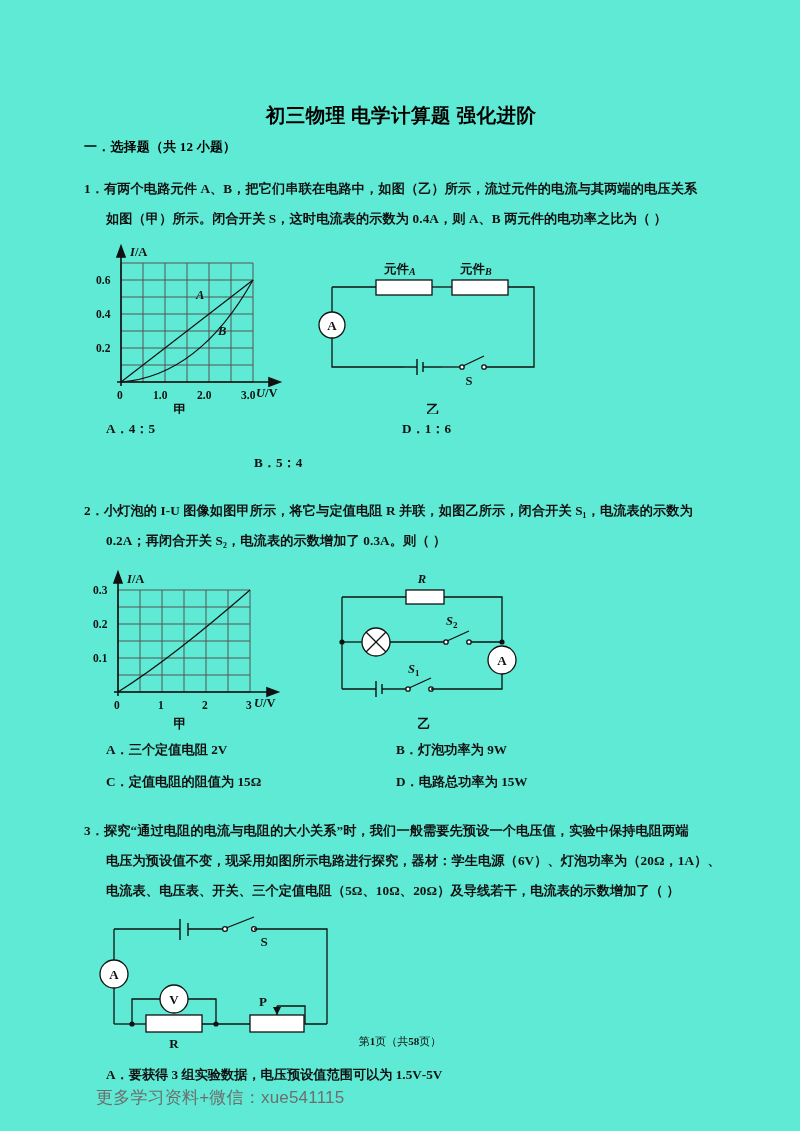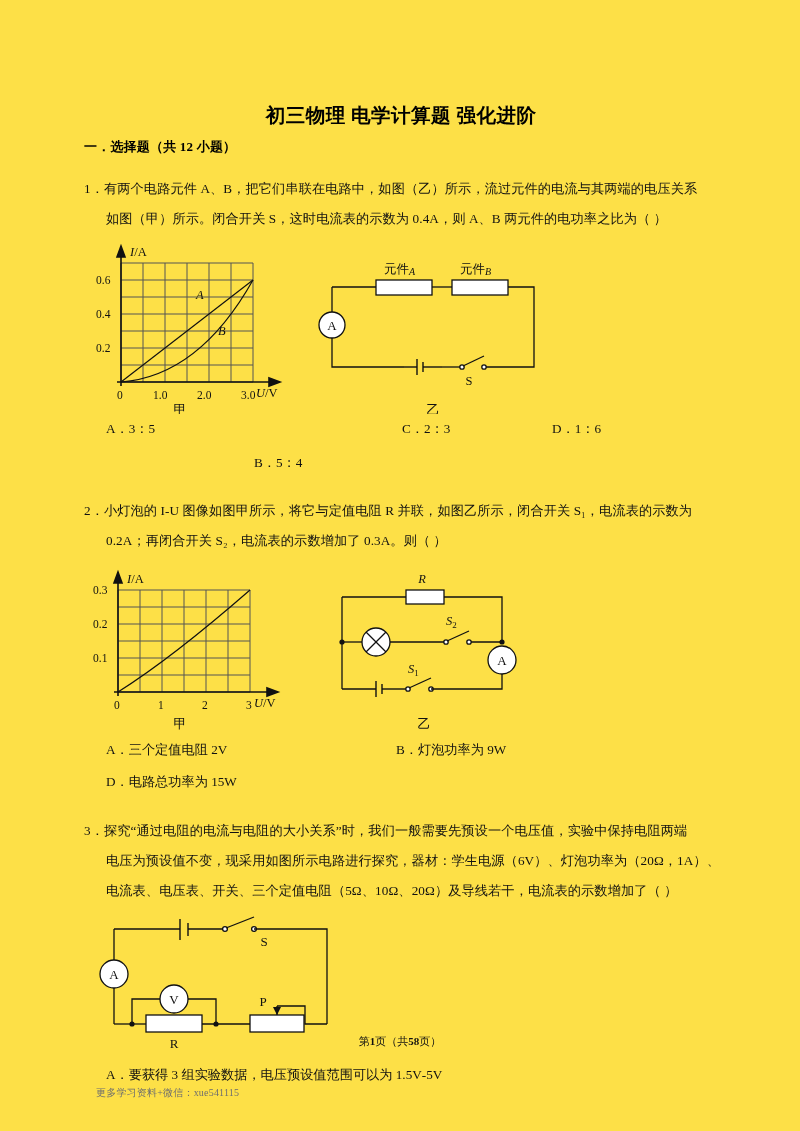--- a/index.html
+++ b/index.html
@@ -9,21 +9,21 @@
   }
   body {
     font-family: "Liberation Serif", "DejaVu Serif", serif;
     color: #1a1a1a;
   }
   .page {
     position: relative;
     width: 800px;
     height: 1131px;
     margin: 0 auto;
-    background: #fde047;
+    background: #5eead4;
     overflow: hidden;
     box-sizing: border-box;
   }
   .content {
     position: absolute;
     left: 84px;
     top: 0;
     width: 634px;
   }
 
@@ -45,20 +45,21 @@
     font-weight: bold;
     margin-top: 11px;
     margin-bottom: 0;
     color: #000;
     letter-spacing: 0.2px;
   }
 
   
   .question {
     margin-top: 18px;
+    font-weight: bold;
   }
   .q-line {
     font-size: 13.2px;
     line-height: 30px;
     color: #111;
     letter-spacing: 0.1px;
     white-space: nowrap;
   }
   .q-line.indent {
     padding-left: 22px;
@@ -113,23 +114,23 @@
     text-align: center;
     font-size: 11px;
     color: #111;
   }
   .page-footer b { font-weight: bold; }
 
   .watermark {
     position: absolute;
     left: 96px;
     top: 1086px;
-    font-size: 10px;
+    font-size: 17px;
     color: #6e6e6e;
-    font-family: Liberation Serif, serif;
+    font-family: Liberation Sans, sans-serif;
     letter-spacing: 0.2px;
     text-align: center;
   }
 </style>
 </head>
 <body>
 
 <div class="page">
 
   <div class="content">
@@ -239,27 +240,24 @@
             <tspan>元件</tspan><tspan font-size="10" font-style="italic" dy="2">B</tspan>
           </text>
           <text x="248" y="88" font-family="'Liberation Serif',serif" font-size="13" fill="#111" text-anchor="middle">A</text>
           <text x="385" y="143" font-family="'Liberation Serif',serif" font-size="12.5" fill="#111" text-anchor="middle">S</text>
           <text x="349" y="172" font-family="'Liberation Serif',serif" font-size="13" fill="#111" text-anchor="middle">乙</text>
         </svg>
       </div>
 
       <div class="options-row">
         <div class="opt opt-a">
-          <span>A．</span><span>3：5</span>
+          <span>A．</span><span>4：5</span>
         </div>
         <div class="opt opt-b">
           <span>B．</span><span>5：4</span>
-        </div>
-        <div class="opt opt-c">
-          <span>C．</span><span>2：3</span>
         </div>
         <div class="opt opt-d">
           <span>D．</span><span>1：6</span>
         </div>
       </div>
     </div>
 
     <div class="question">
       <div class="q-line">
         <span class="q-num">2．</span><span>小灯泡的 I‑U 图像如图甲所示，将它与定值电阻 R 并联，如图乙所示，闭合开关 S₁，电流表的示数为</span>
@@ -366,20 +364,23 @@
         <div class="orow">
           <div class="ocell">
             <span>A．</span><span>三个定值电阻 2V</span>
           </div>
           <div class="ocell">
             <span>B．</span><span>灯泡功率为 9W</span>
           </div>
         </div>
         <div class="orow">
           <div class="ocell">
+            <span>C．</span><span>定值电阻的阻值为 15Ω</span>
+          </div>
+          <div class="ocell">
             <span>D．</span><span>电路总功率为 15W</span>
           </div>
         </div>
       </div>
     </div>
 
     <div class="question">
       <div class="q-line">
         <span class="q-num">3．</span><span>探究“通过电阻的电流与电阻的大小关系”时，我们一般需要先预设一个电压值，实验中保持电阻两端</span>
       </div>

